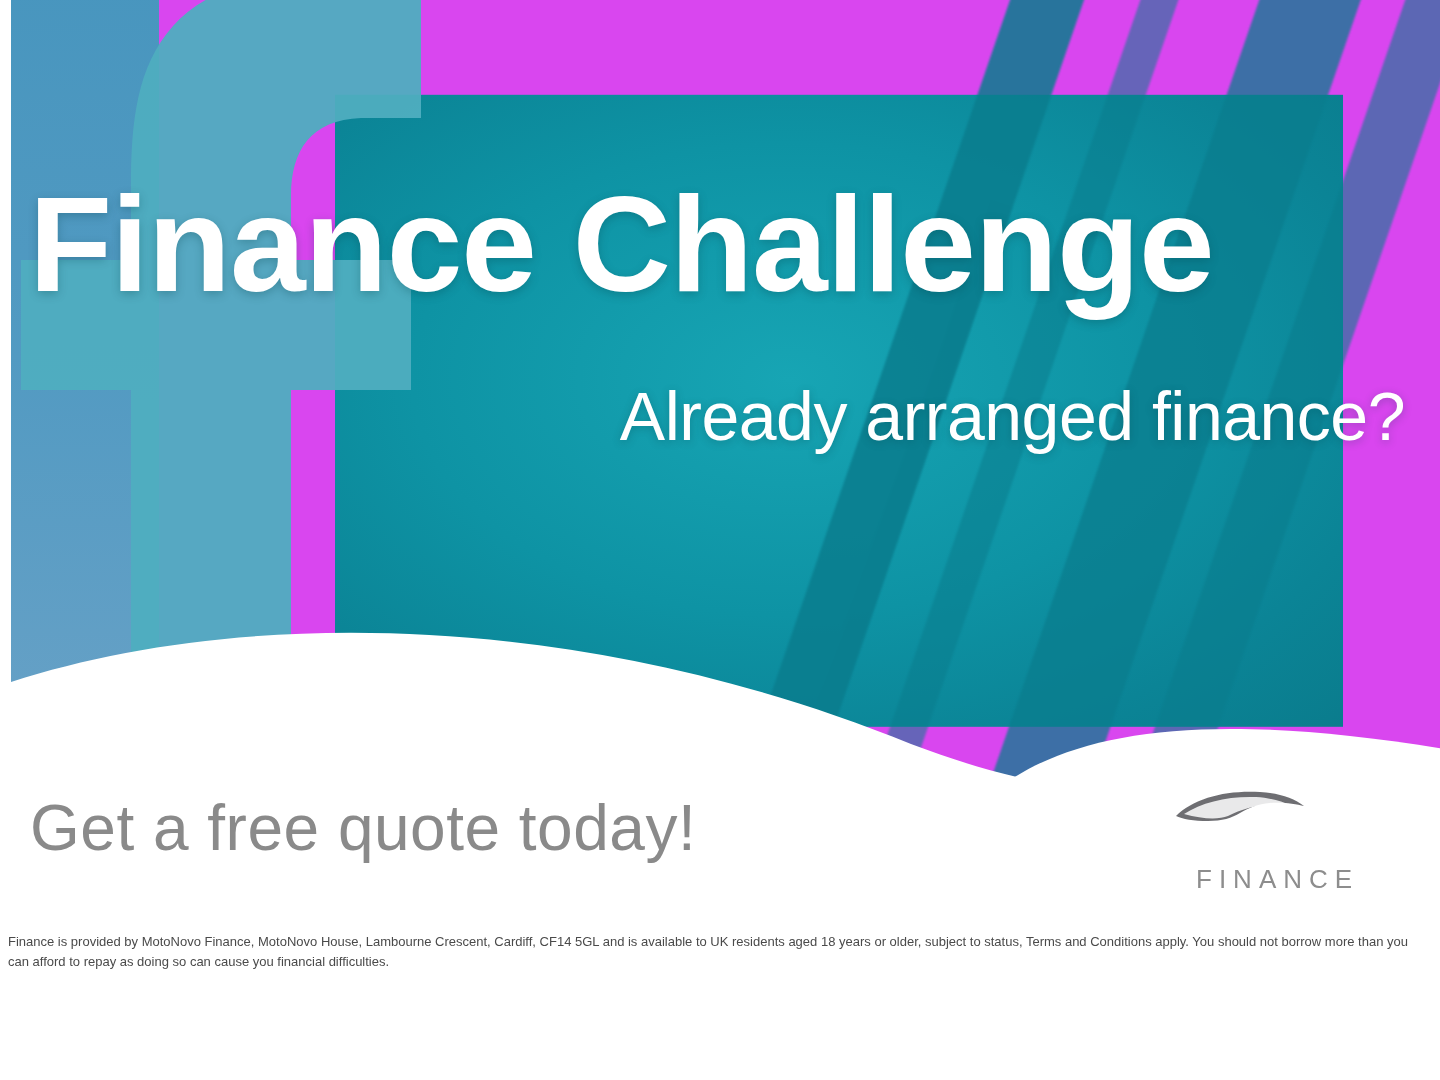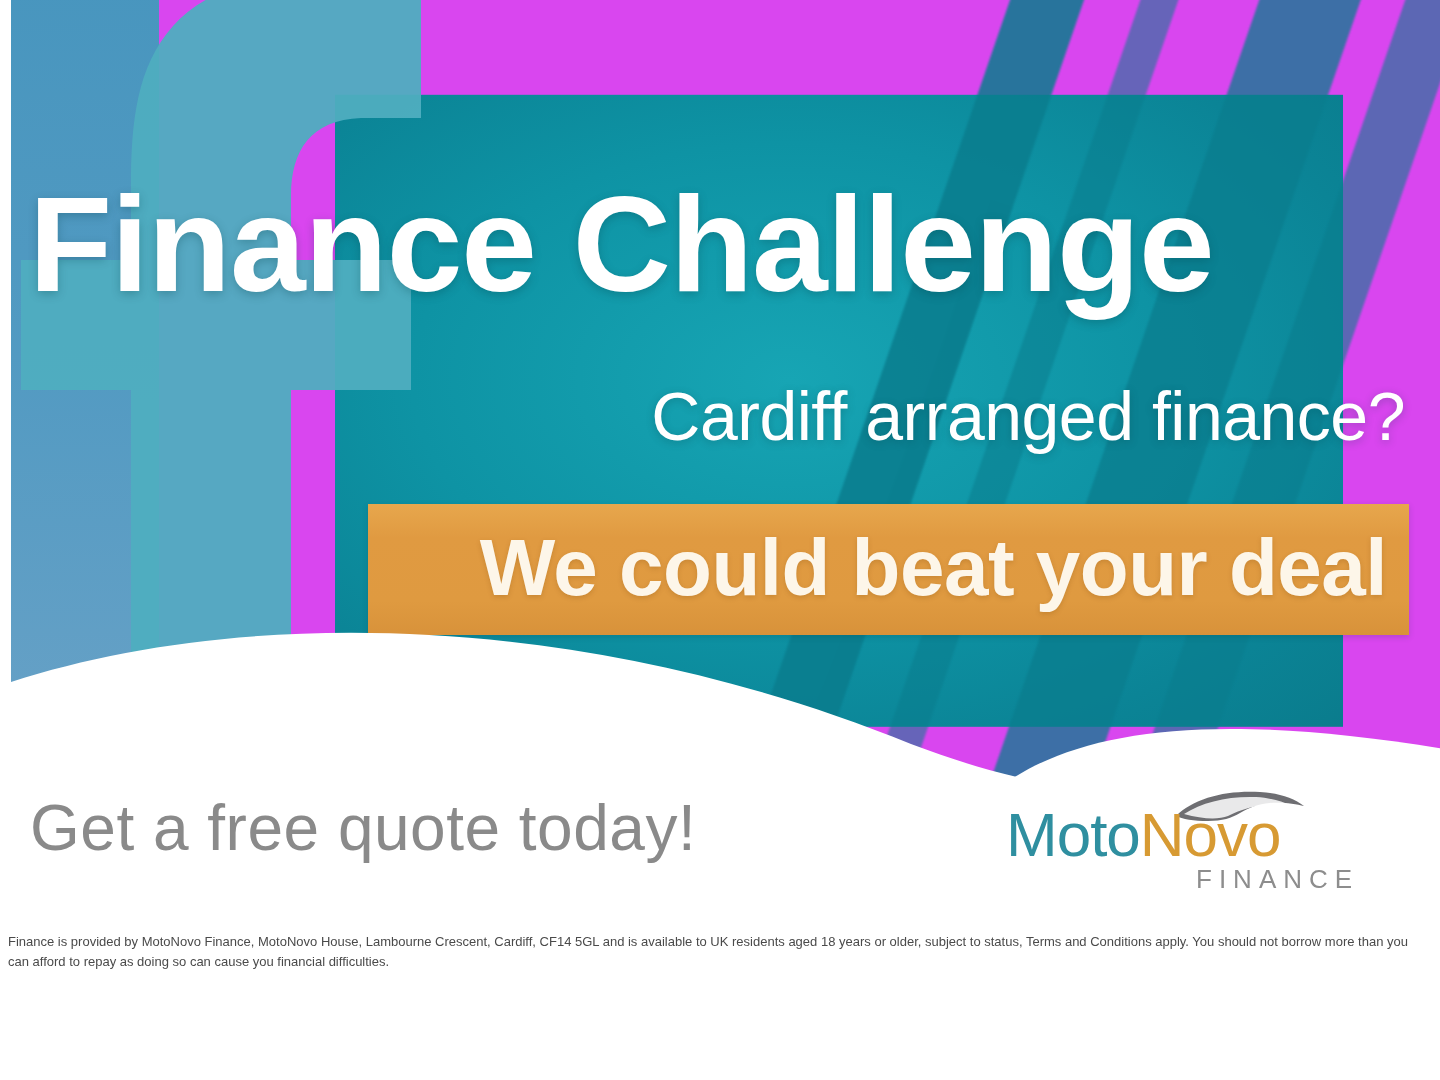--- a/index.html
+++ b/index.html
@@ -206,25 +206,22 @@
     </div>
 
     <div class="sweep s5"></div>
     <div class="sweep s1"></div>
     <div class="sweep s2"></div>
     <div class="sweep s3"></div>
     <div class="sweep s4"></div>
 
     <div id="headline">Finance Challenge</div>
 
-    <div id="subhead">Cardiff arranged finance?</div>
-
-    <div id="orange-band">
-      <div id="orange-band-text">We could beat your deal</div>
-    </div>
+    <div id="subhead">Already arranged finance?</div>
+
 
     <div id="swoosh-wrap" aria-hidden="true">
       <svg viewBox="0 0 1440 280" preserveAspectRatio="none" xmlns="http://www.w3.org/2000/svg">
         <path fill="#ffffff" d="M0 168 C220 96 560 92 900 230 C1010 272 1090 280 1140 280 L0 280 Z"></path>
         <path fill="#ffffff" d="M980 280 C1060 214 1200 196 1440 236 L1440 280 Z"></path>
         <path fill="#ffffff" opacity="0.55" d="M0 196 C260 120 600 126 930 248 L930 280 L0 280 Z"></path>
       </svg>
     </div>
   </div>
 
@@ -232,22 +229,19 @@
 
     <div id="tagline">Get a free quote today!</div>
 
     <div id="logo">
       <div id="logo-car" aria-hidden="true">
         <svg viewBox="0 0 132 34" xmlns="http://www.w3.org/2000/svg">
           <path fill="#6e6e72" d="M2 26 C20 8 52 0 86 2 C104 3 120 8 130 16 C122 14 108 12 96 13 C84 14 74 18 66 23 C58 28 48 31 34 31 C20 31 8 29 2 26 Z"></path>
           <path fill="#ffffff" opacity="0.85" d="M10 24 C28 12 54 6 82 7 C96 8 108 11 116 15 C106 14 94 14 84 16 C72 18 62 22 54 26 C44 30 28 29 10 24 Z"></path>
         </svg>
       </div>
-      <div id="logo-word">
-        <span id="logo-moto">Moto</span><span id="logo-novo">Novo</span>
-      </div>
       <div id="logo-finance">FINANCE</div>
     </div>
 
     <div id="smallprint">Finance is provided by MotoNovo Finance, MotoNovo House, Lambourne Crescent, Cardiff, CF14 5GL and is available to UK residents aged 18 years or older, subject to status, Terms and Conditions apply. You should not borrow more than you can afford to repay as doing so can cause you financial difficulties.</div>
   </div>
 
 </div>
 
 </body></html>

